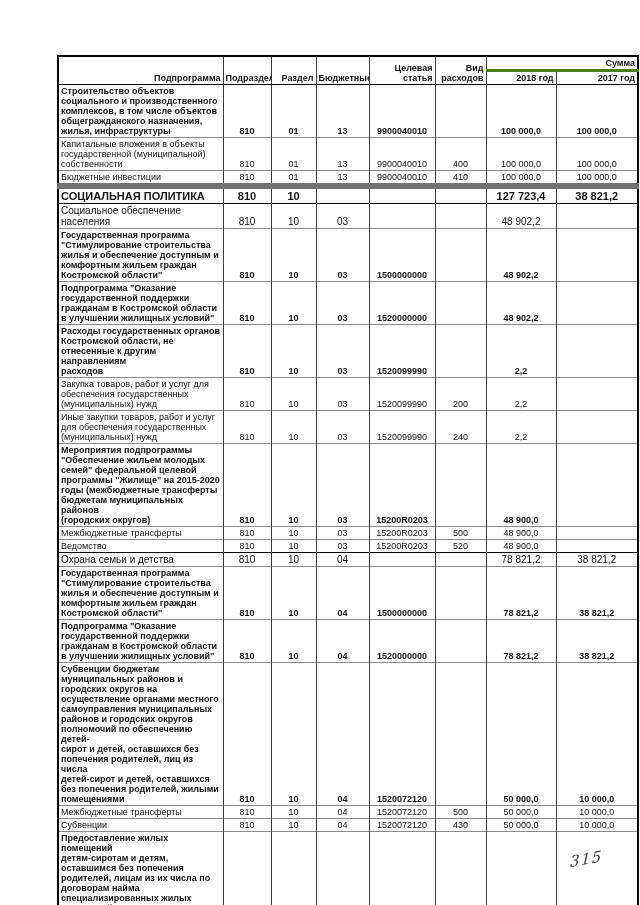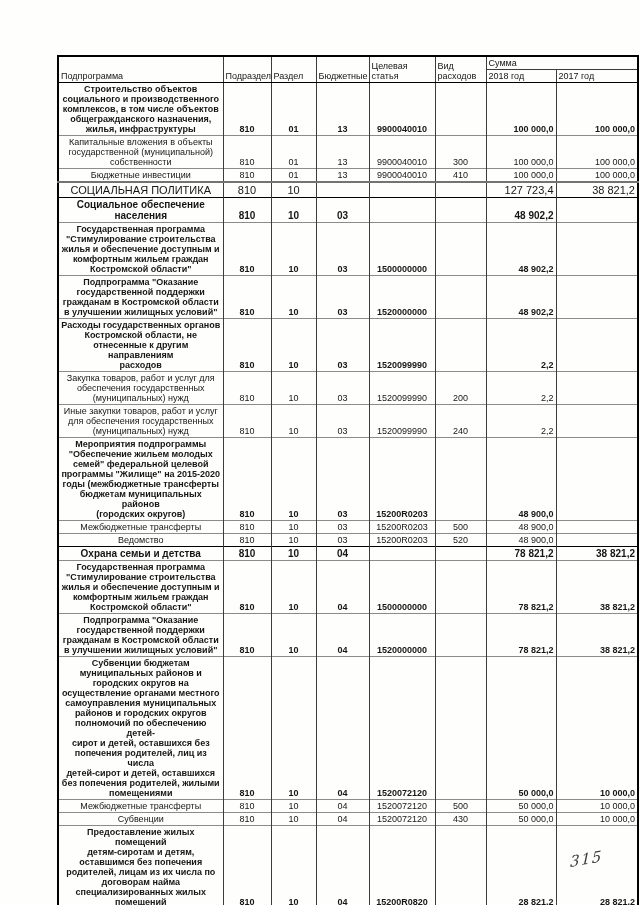--- a/index.html
+++ b/index.html
@@ -21,40 +21,40 @@
   table.budget th, table.budget td {
     border-left:1px solid #3c3c3c;
     border-top:1px solid #8b8b8b;
     font-size:9px;
     line-height:10px;
     padding:1px 2px;
     vertical-align:bottom;
     overflow:hidden;
   }
   thead th {
-    text-align:left;
+    text-align:right;
     vertical-align:middle;
-    font-weight:normal;
+    font-weight:bold;
     line-height:10px;
     padding:2px 1px;
     border-top:1px solid #000;
     border-bottom:1.5px solid #000;
     white-space:pre-line;
   }
-  thead tr.sub th { border-top:1px solid #4d7c0f; }
-  td.name { text-align:center; white-space:pre-line; padding-left:2px; padding-right:2px; }
+  thead tr.sub th { border-top:3px solid #4d7c0f; }
+  td.name { text-align:left; white-space:pre-line; padding-left:2px; padding-right:2px; }
   td.num  { text-align:center; }
-  td.sum  { text-align:right; padding-right:6px; }
+  td.sum  { text-align:center; padding-right:6px; }
   tr.bold td { font-weight:bold; }
   tr.section td {
-    font-weight:normal; font-size:11px; line-height:12px;
-    border-top:2px solid #737373;
+    font-weight:bold; font-size:11px; line-height:12px;
+    border-top:6px solid #737373;
   }
   tr.subsection td {
-    font-weight:bold; font-size:10px; line-height:11px;
+    font-weight:normal; font-size:10px; line-height:11px;
     border-top:1.5px solid #000;
   }
   tbody tr:last-child td { border-bottom:2px solid #000; }
   .pagenum {
     position:absolute;
     left:570px; top:850px;
     font-family:"DejaVu Serif", serif;
     font-style:italic;
     font-size:15px;
     color:#3a3a3a;
@@ -111,21 +111,21 @@
           <td class="sum">100 000,0</td>
         </tr>
         <tr class="normal">
           <td class="name">Капитальные вложения в объекты
 государственной (муниципальной)
 собственности</td>
           <td class="num">810</td>
           <td class="num">01</td>
           <td class="num">13</td>
           <td class="num">9900040010</td>
-          <td class="num">300</td>
+          <td class="num">400</td>
           <td class="sum">100 000,0</td>
           <td class="sum">100 000,0</td>
         </tr>
         <tr class="normal">
           <td class="name">Бюджетные инвестиции</td>
           <td class="num">810</td>
           <td class="num">01</td>
           <td class="num">13</td>
           <td class="num">9900040010</td>
           <td class="num">410</td>

